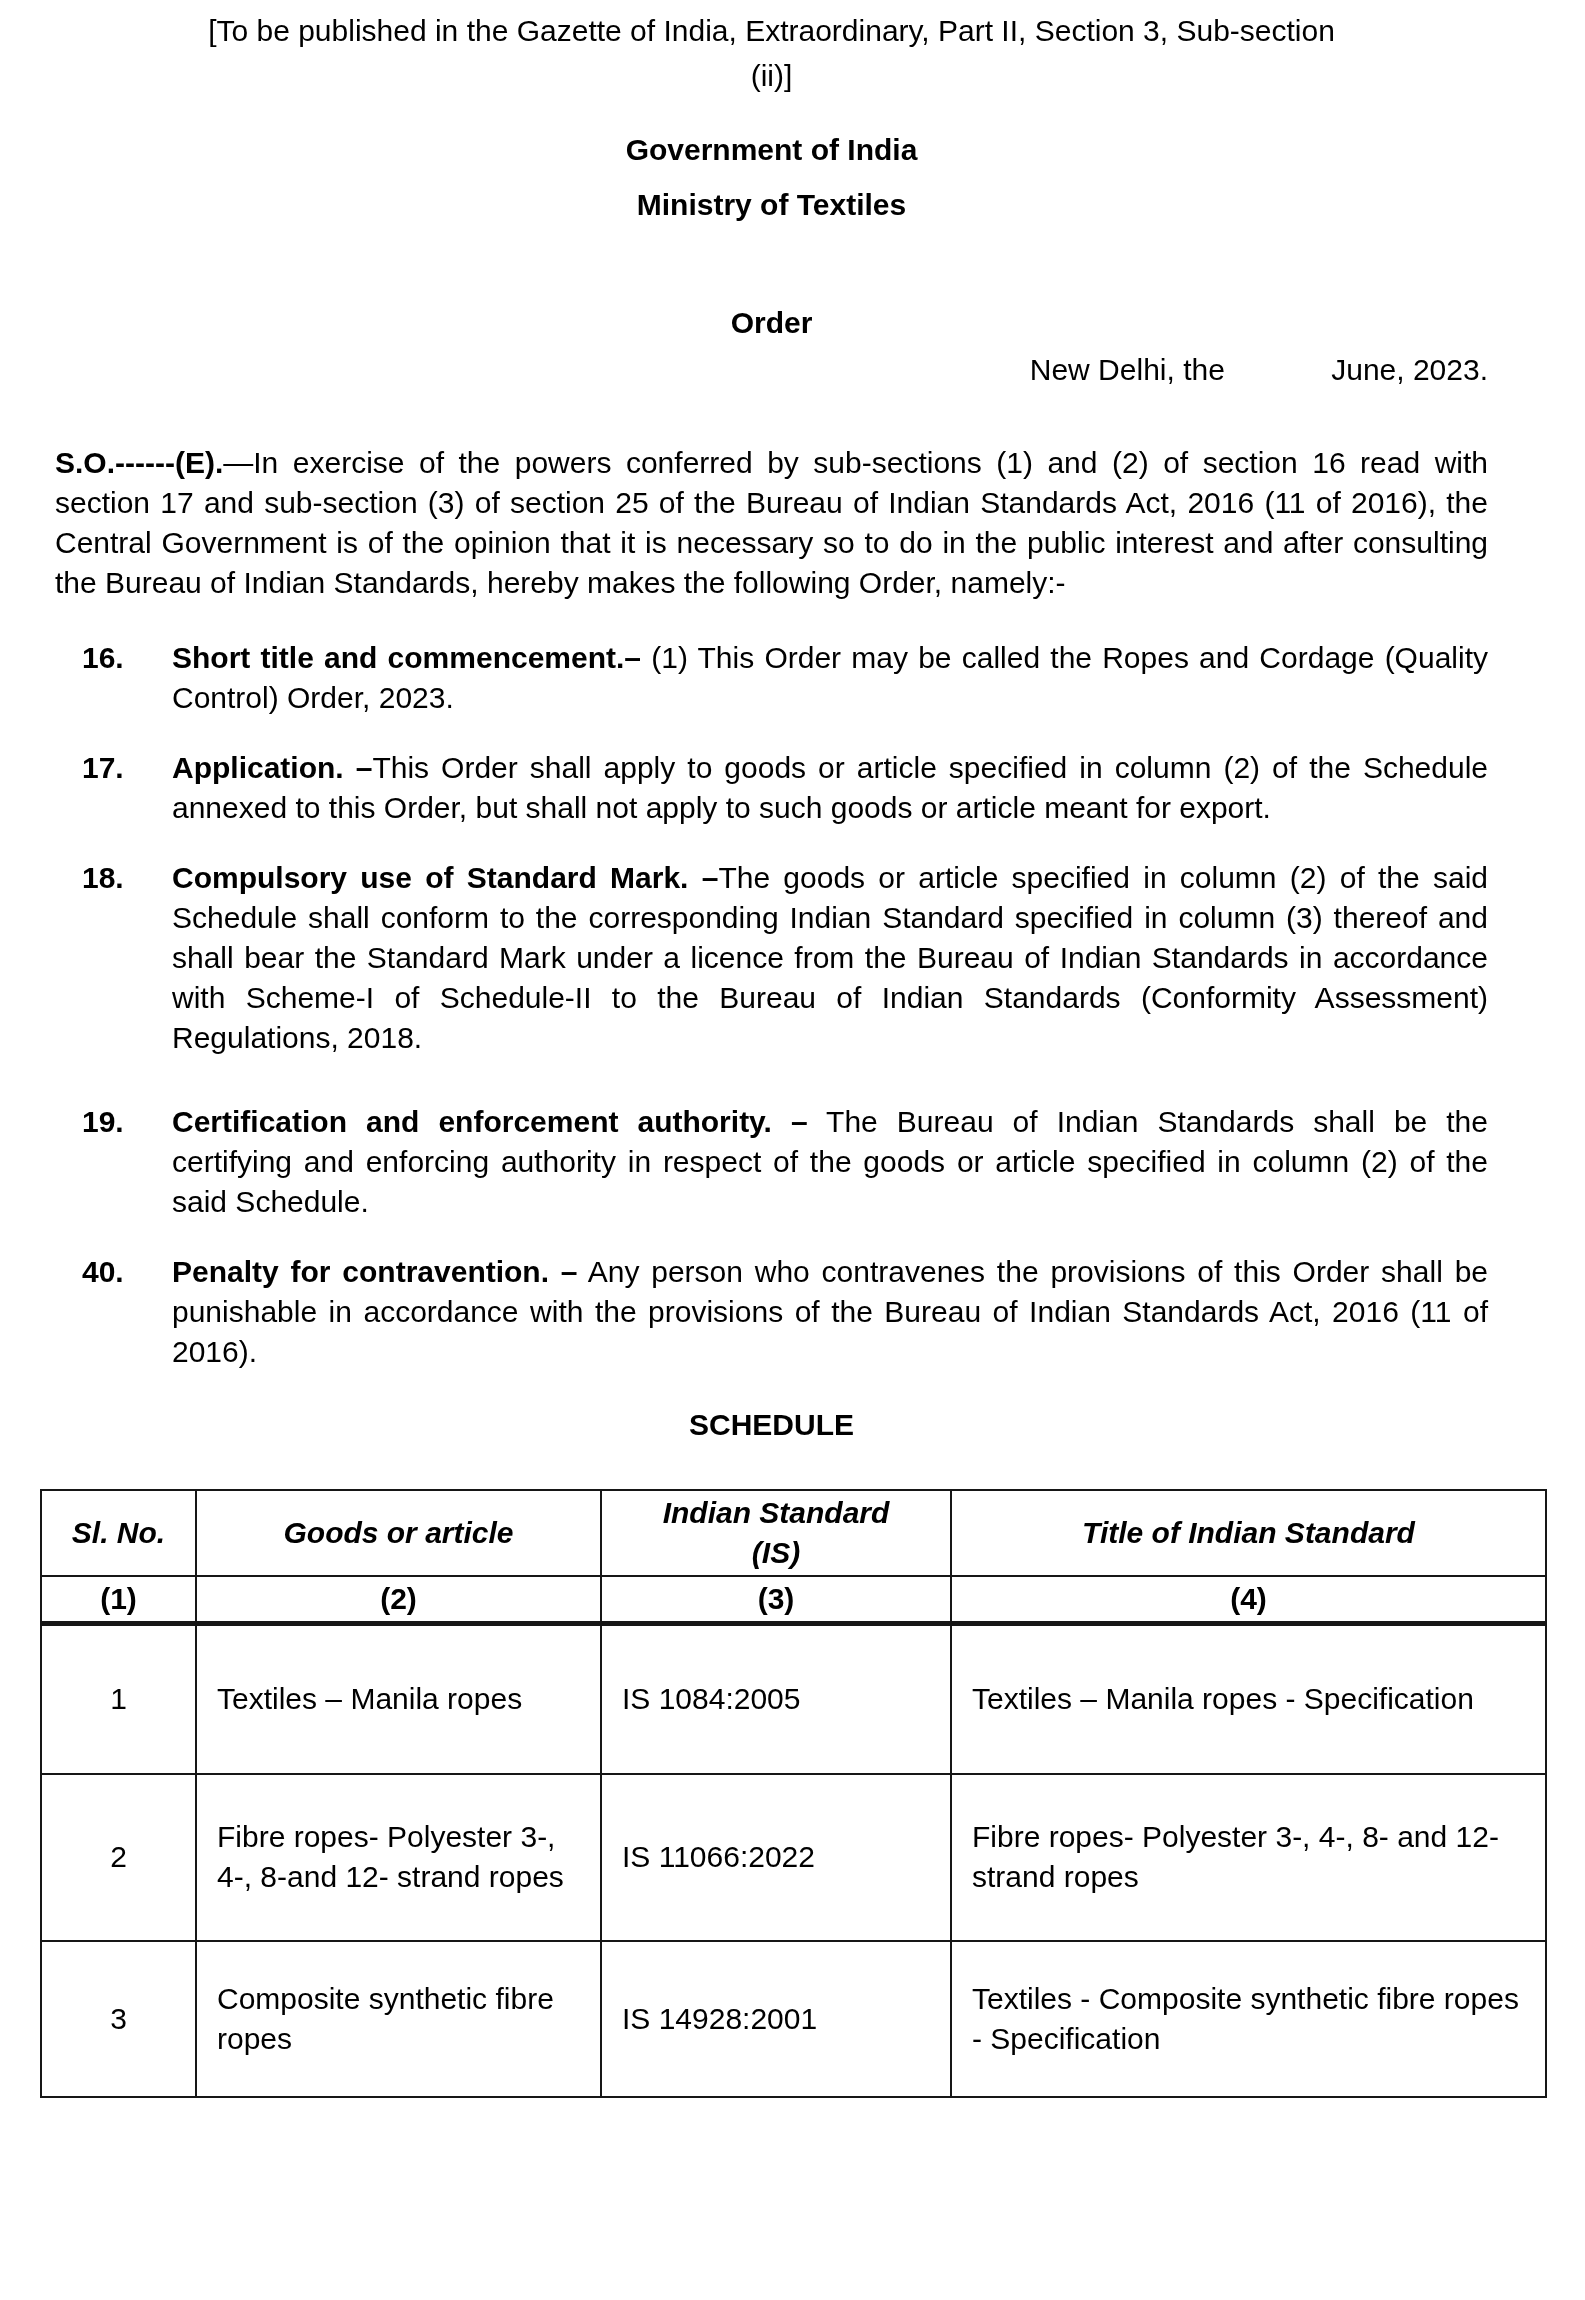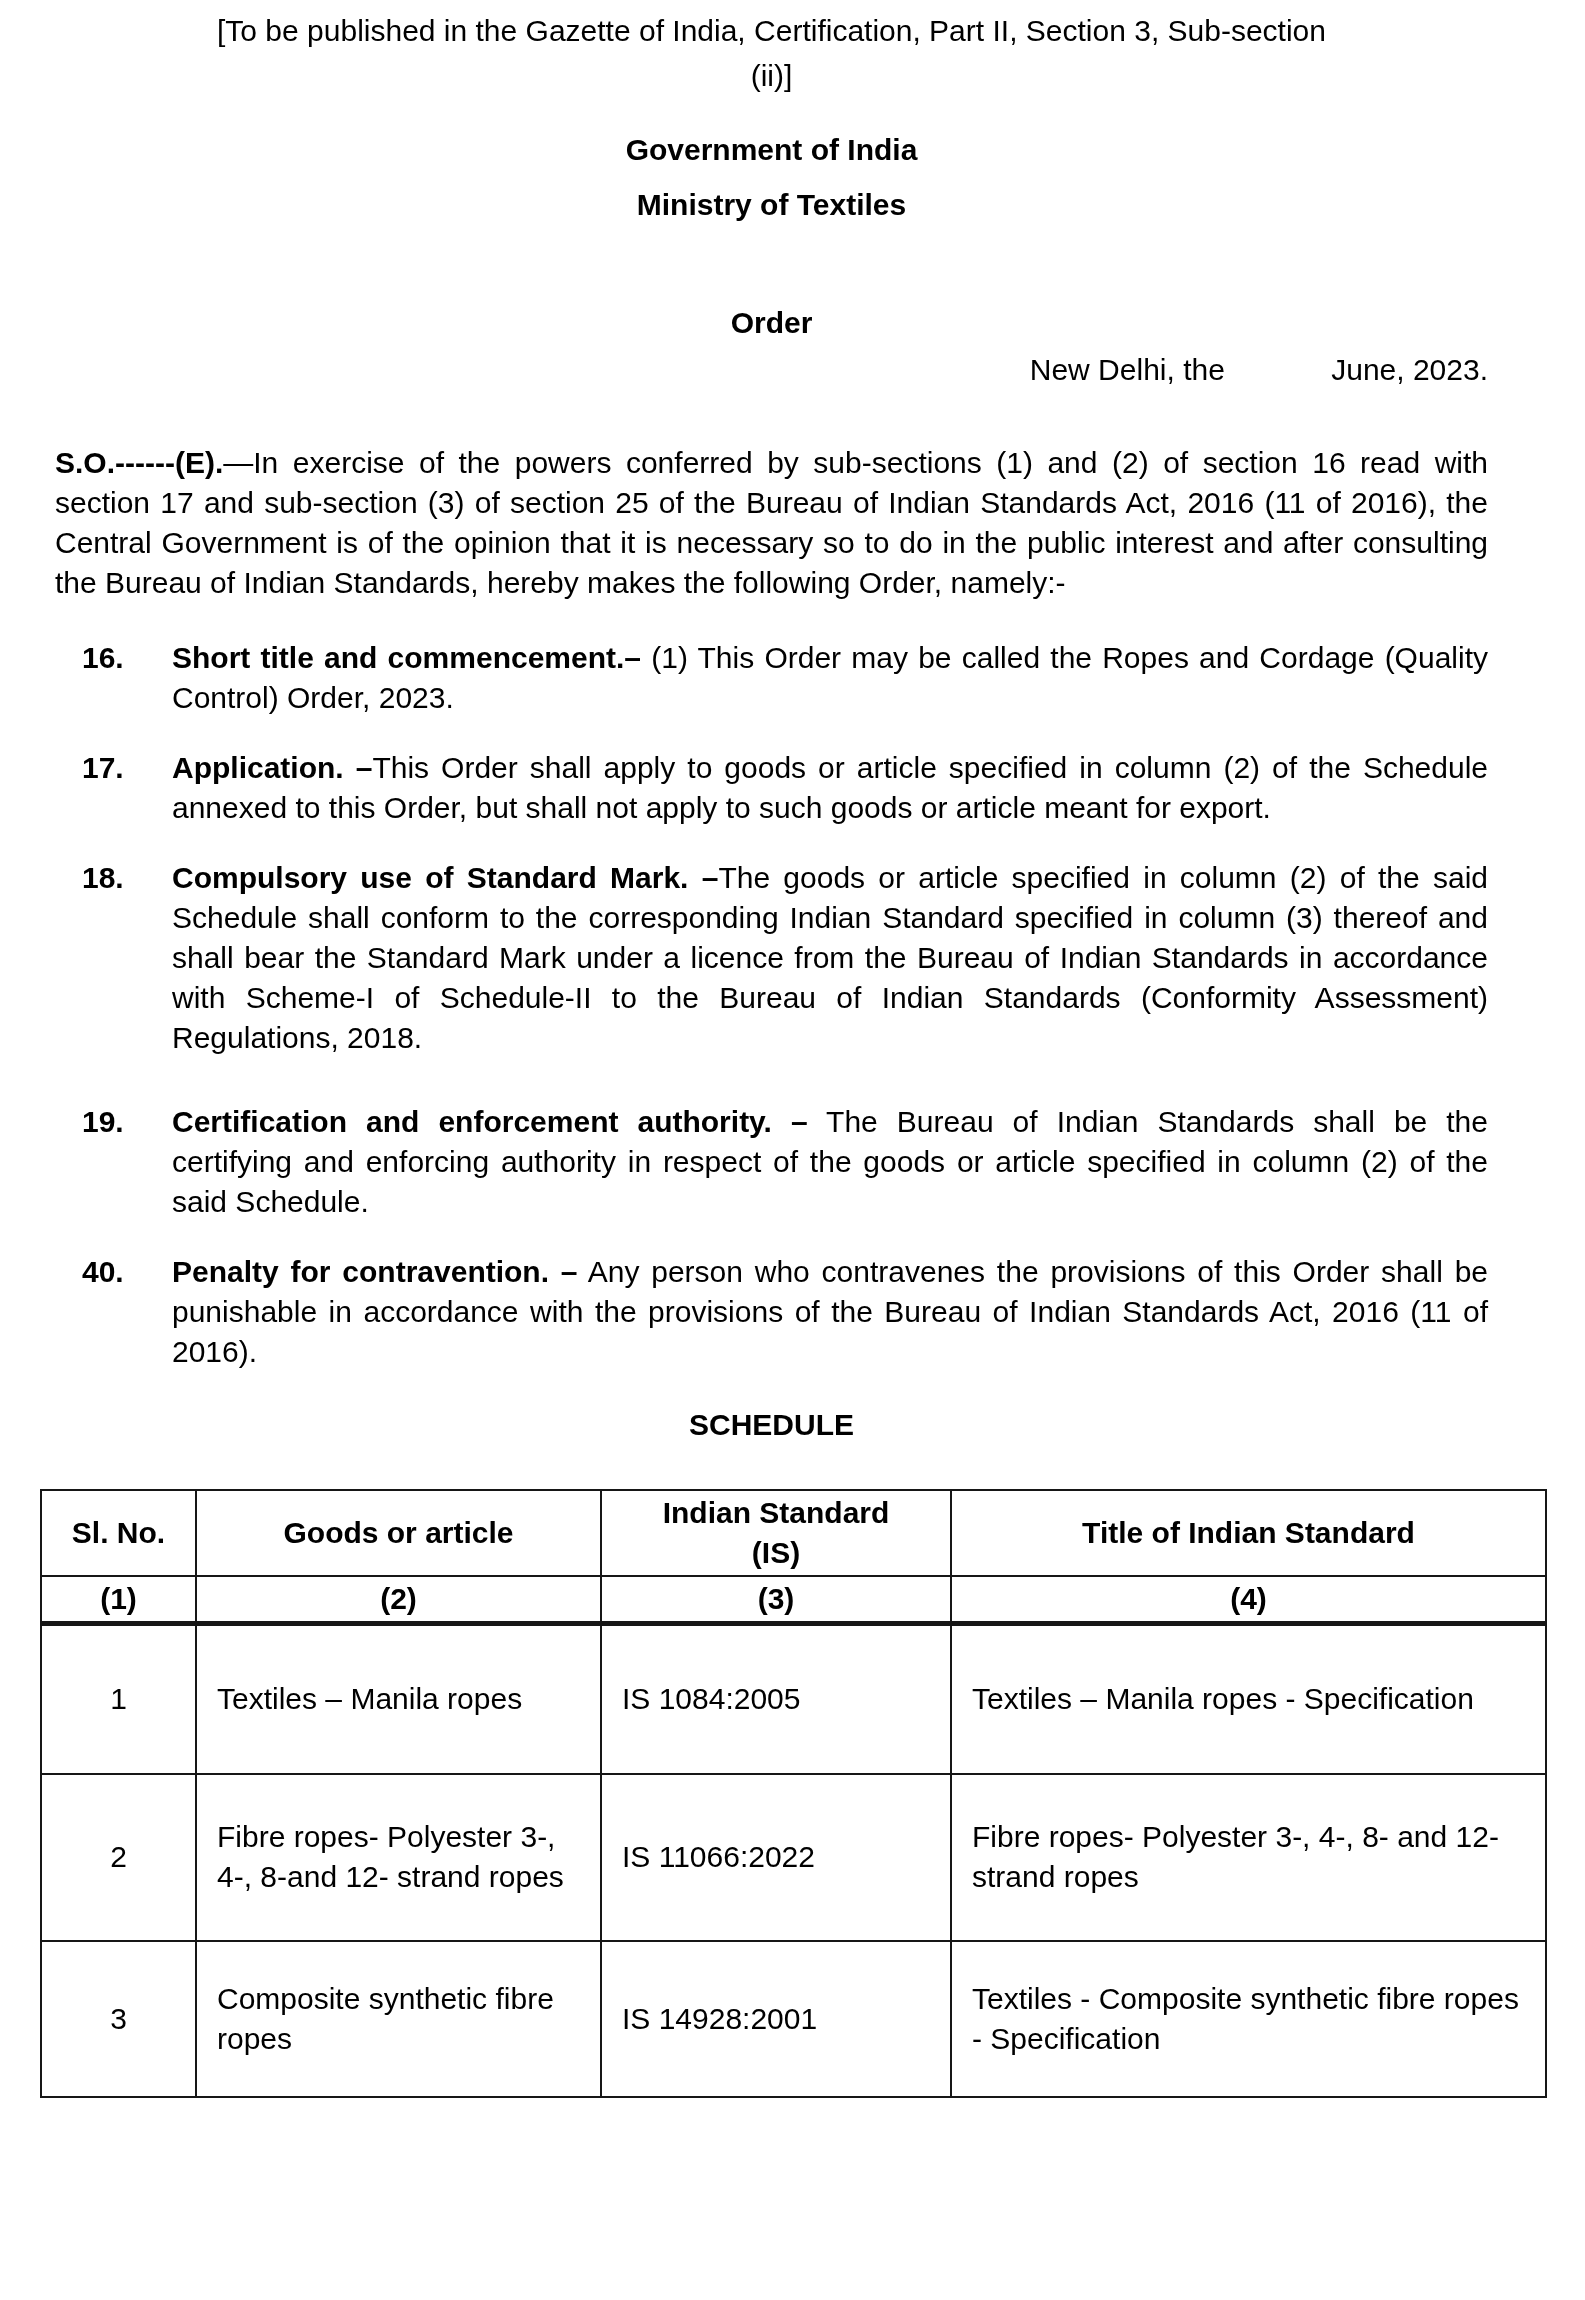--- a/index.html
+++ b/index.html
@@ -27,37 +27,37 @@
   .schedule{margin-top:33px;margin-bottom:44px;text-align:center;font-weight:bold;}
   table.sched{
     border-collapse:collapse;table-layout:fixed;
     width:1505px;margin-left:-15px;
   }
   table.sched th,table.sched td{
     border:2px solid #161616;vertical-align:middle;
     font-size:30px;line-height:40px;
   }
   table.sched th{font-weight:bold;text-align:center;padding:2px 10px;}
-  tr.hdr{height:84px;}
+  tr.hdr{height:84px;font-style:italic;}
   tr.colnums{height:46px;}
   tr.colnums th{border-bottom:5px solid #161616;}
   tbody td{padding:10px 20px;border-bottom:5px solid #161616;}
   td.sl{text-align:center;padding:10px 6px;}
   tr.r1{height:150px;}
   tr.r2{height:167px;}
   tr.r3{height:156px;}
   .col1{width:155px;}.col2{width:405px;}.col3{width:350px;}.col4{width:595px;}
 </style>
 </head>
 <body>
 
 <div class="page">
 
   <div class="pub">
-    <span>[To be published in the Gazette of India, Certification, Part II, Section 3, Sub-section</span>
+    <span>[To be published in the Gazette of India, Extraordinary, Part II, Section 3, Sub-section</span>
     <span>(ii)]</span>
   </div>
 
   <div class="govt">Government of India</div>
   <div class="ministry">Ministry of Textiles</div>
 
   <div class="order">Order</div>
 
   <div class="placedate">
     <span>New Delhi, the</span>

